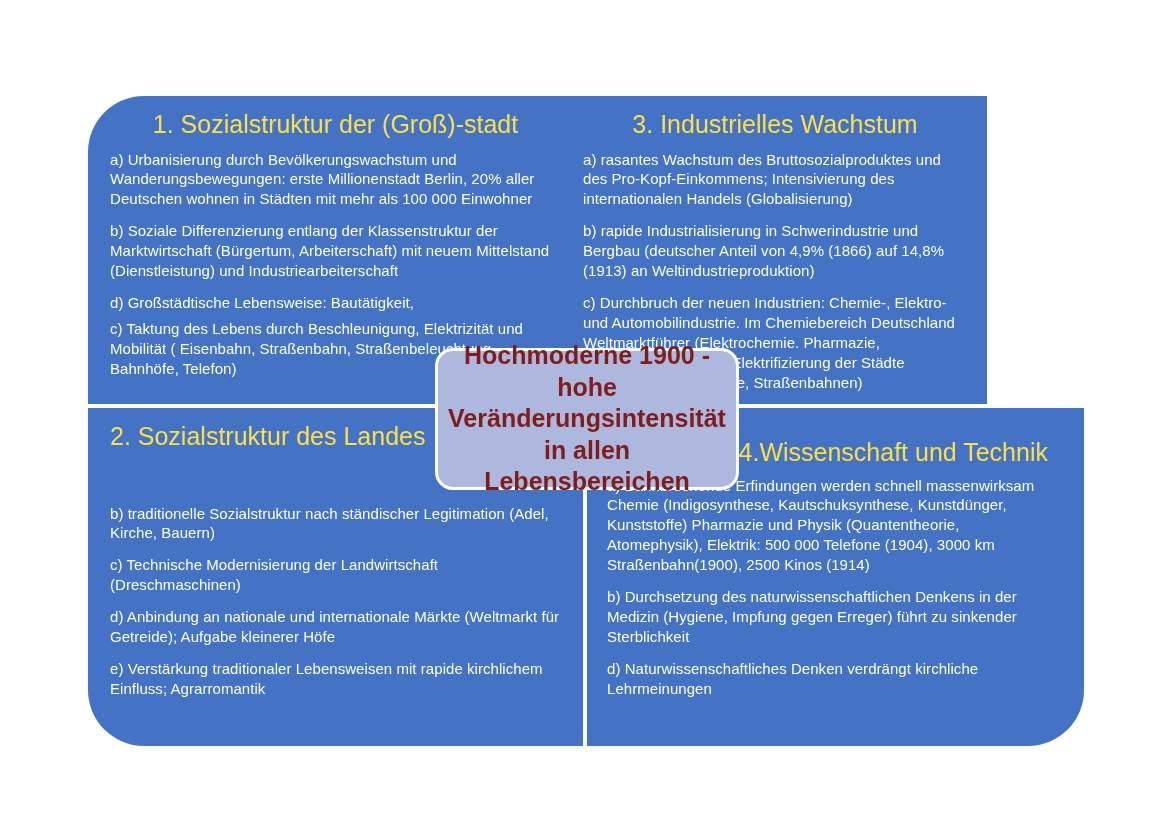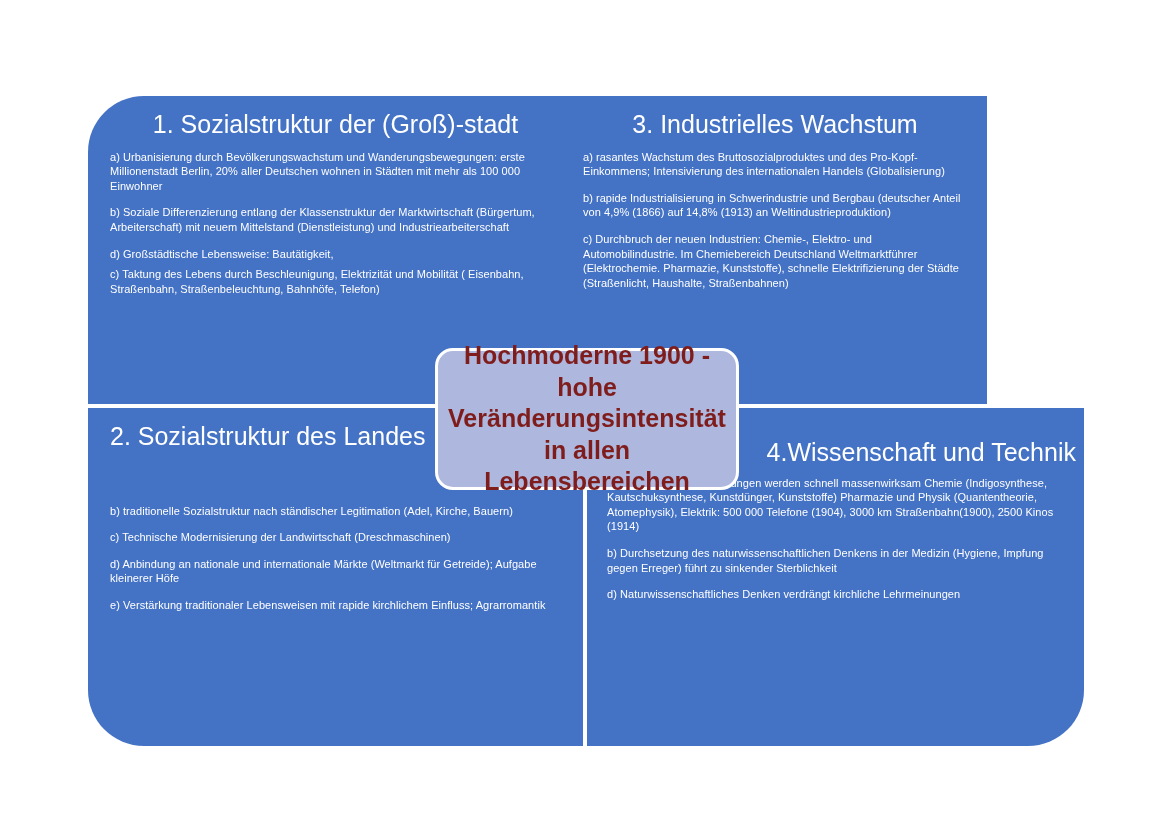--- a/index.html
+++ b/index.html
@@ -38,40 +38,40 @@
     position: absolute;
     background: #4472c4;
     box-sizing: border-box;
     color: #ffffff;
   }
 
   
   .quad.q1 { left: 0px;   top: 0px;   width: 495px; height: 308px; padding: 14px 22px 10px 22px; }
   .quad.q3 { left: 475px; top: 0px;   width: 424px; height: 308px; padding: 14px 20px 9px 20px; }
   .quad.q2 { left: 0px;   top: 312px; width: 495px; height: 338px; padding: 14px 22px 10px 22px; }
-  .quad.q4 { left: 499px; top: 312px; width: 497px; height: 338px; padding: 14px 8px 10px 20px; }
+  .quad.q4 { left: 499px; top: 312px; width: 497px; height: 338px; padding: 14px 36px 10px 20px; }
 
   .quad-title {
     font-size: 25px;
     line-height: 1.18;
     font-weight: 400;
-    color: #ffffff;
+    color: #fde047;
     margin: 0 0 10px 0;
     white-space: nowrap;
   }
   .quad.q1 .quad-title { text-align: center; }
   .quad.q3 .quad-title { text-align: center; }
   .quad.q2 .quad-title { text-align: left; margin-bottom: 52px; }
   .quad.q4 .quad-title { text-align: right; margin-bottom: 8px; }
 
   .quad.q2 { }
   .quad.q4 { padding-top: 30px; }
 
   .para {
-    font-size: 11px;
+    font-size: 15px;
     line-height: 1.33;
     margin: 0 0 12px 0;
     color: #ffffff;
     letter-spacing: 0.05px;
   }
   .para:last-child { margin-bottom: 0; }
   .para.tight { margin-bottom: 6px; }
 
   
   .center-box {

